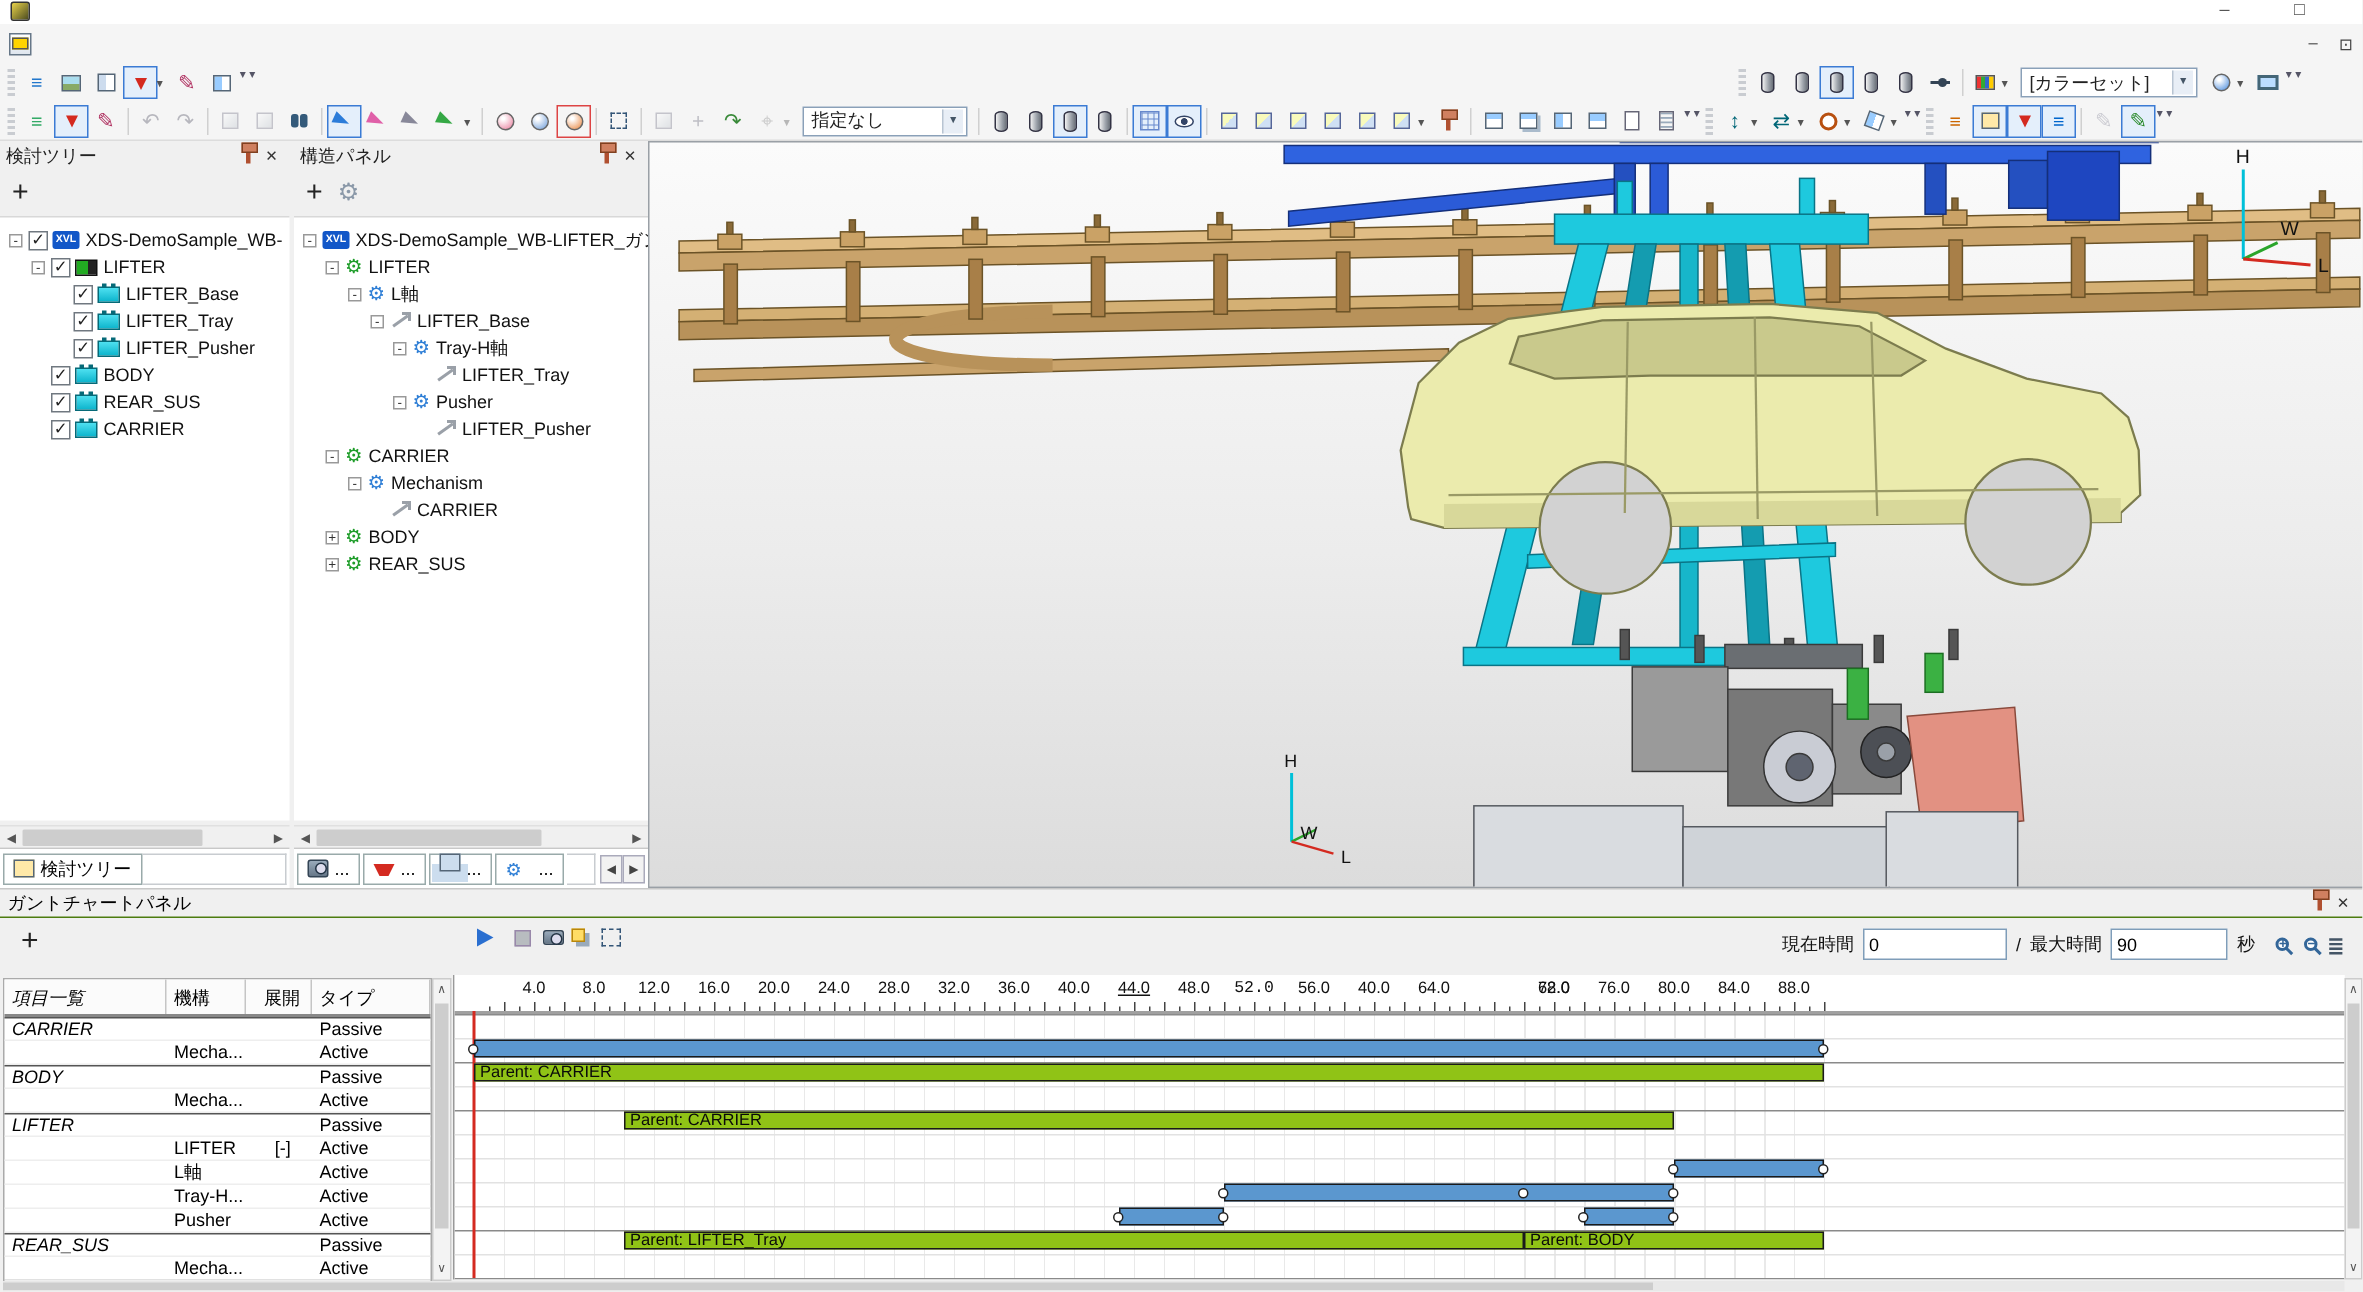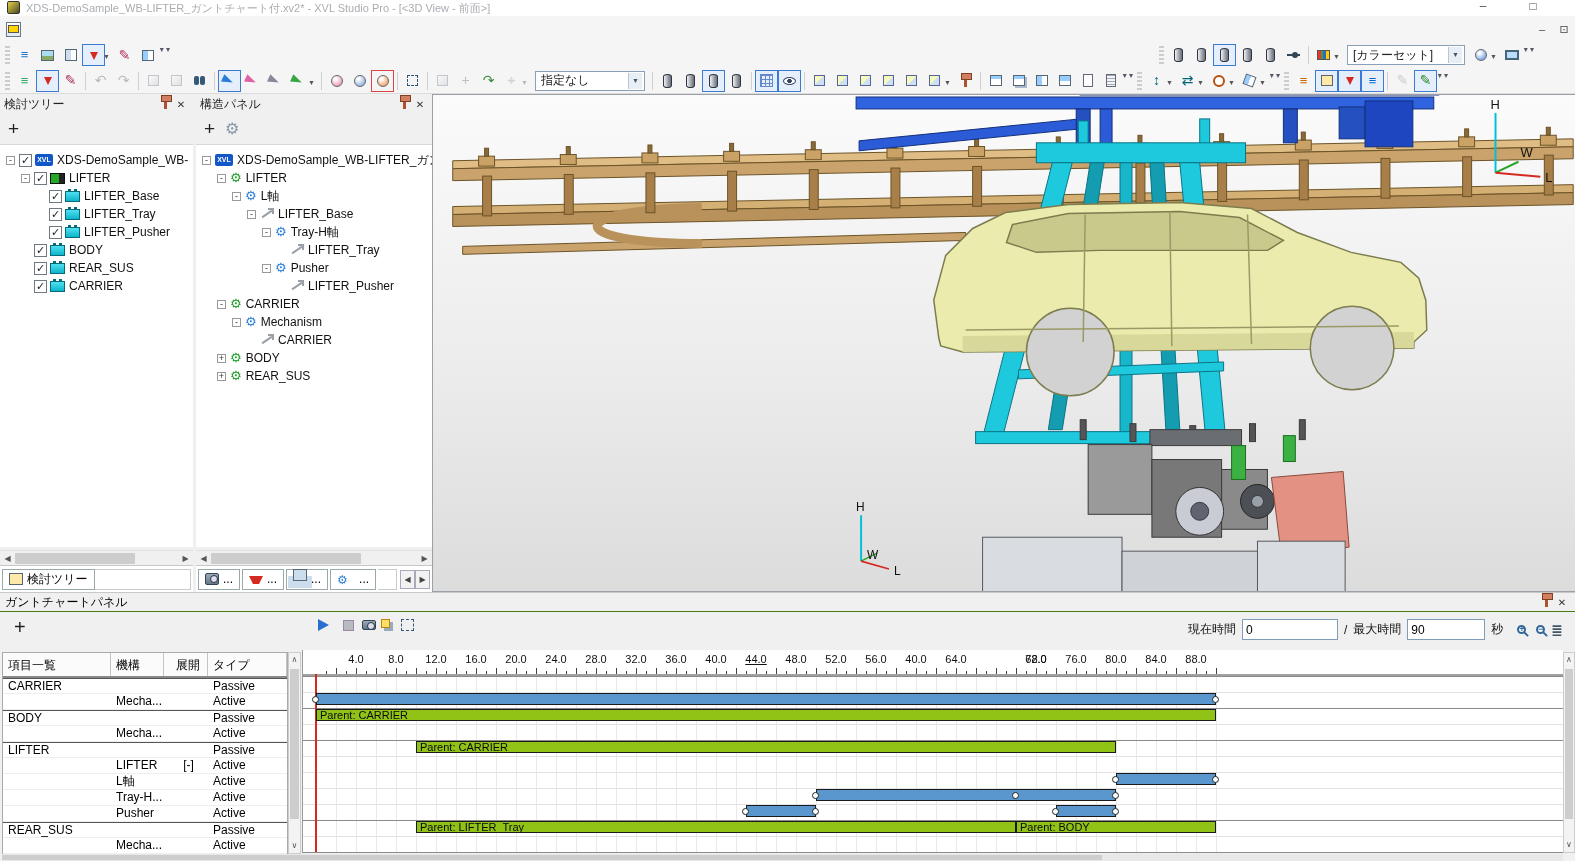--- a/index.html
+++ b/index.html
@@ -119,21 +119,21 @@
   .ginput.small { width:78px; }
   #gantt-plus { position:absolute; left:14px; top:4px; font-size:20px; color:#222; }
 
   #gantt-body { left:0; top:650px; width:1575px; height:211px; background:#f0f0f0; }
   #gtable { position:absolute; left:2px; top:2px; width:286px; height:202px; background:#fff; border:1px solid #aaa; font-size:12px; }
   .ghead { display:flex; height:25px; border-bottom:2px solid #888; background:#fbfbfb; align-items:center; }
   .ghead div { padding-left:5px; border-right:1px solid #c5c5c5; height:100%; line-height:24px; }
   .grow { display:flex; height:16px; align-items:center; border-bottom:1px solid #eee; }
   .grow.group { border-top:1px solid #555; }
   .grow div { padding-left:5px; overflow:hidden; white-space:nowrap; height:100%; line-height:15px; }
-  .c0 { width:108px; } .c1 { width:53px; } .c2 { width:44px; text-align:center; } .c3 { width:79px; }
+  .c0 { width:108px;font-style:italic; } .c1 { width:53px; } .c2 { width:44px; text-align:center; } .c3 { width:79px; }
   #gtable-vscroll { position:absolute; left:288px; top:2px; width:13px; height:202px; background:#f3f3f3; border:1px solid #ccc; }
   .vsb-btn { height:14px; font-size:8px; color:#555; text-align:center; line-height:13px; }
   .vsb-thumb { position:absolute; left:1px; right:1px; background:#cdcdcd; }
 
   #gchart { position:absolute; left:302px; top:0px; width:1261px; height:203px; background:#fff; border-left:1px solid #999; overflow:hidden; }
   #ruler { position:absolute; left:0; top:0; width:1261px; height:24px; background:#fff; }
   .rlabel { position:absolute; top:3px; font-size:11px; color:#111; transform:translateX(-50%); }
   .rtick { position:absolute; background:#444; width:1px; bottom:0; }
   #ruler-base { position:absolute; left:0; top:24px; width:1261px; height:2px; background:#a0a0a0; }
   #grid-strip { position:absolute; left:13px; top:26px; width:901px; height:176px;
@@ -146,21 +146,20 @@
   .handle { position:absolute; width:7px; height:7px; border:1px solid #222; border-radius:50%; background:#fff; }
   #gchart-vscroll { position:absolute; left:1563px; top:2px; width:12px; height:201px; background:#f3f3f3; border:1px solid #ccc; }
   #gantt-hscroll { position:absolute; left:2px; top:204px; width:1561px; height:7px; background:#e8e8e8; }
   #gantt-hscroll .thumb { position:absolute; left:0; top:1px; height:5px; width:1100px; background:#cdcdcd; }
 </style>
 </head>
 <body>
 
 <div class="abs" id="titlebar">
   <div class="abs" id="app-icon"></div>
-  <div class="abs" id="title-text">XDS-DemoSample_WB-LIFTER_ガントチャート付.xv2* - XVL Studio Pro - [&lt;3D View - 前面&gt;]</div>
   <div class="abs winbtn" style="left:1470px;">–</div>
   <div class="abs winbtn" style="left:1520px;">□</div>
 </div>
 
 <div class="abs" id="menubar">
   <div id="menu-doc-icon"></div>
   <div class="right">
     <div class="mdibtn">–</div>
     <div class="mdibtn">⊡</div>
   </div>
@@ -942,21 +941,21 @@
         <div class="rlabel" style="left: 133px;">12.0</div>
         <div class="rlabel" style="left: 173px;">16.0</div>
         <div class="rlabel" style="left: 213px;">20.0</div>
         <div class="rlabel" style="left: 253px;">24.0</div>
         <div class="rlabel" style="left: 293px;">28.0</div>
         <div class="rlabel" style="left: 333px;">32.0</div>
         <div class="rlabel" style="left: 373px;">36.0</div>
         <div class="rlabel" style="left: 413px;">40.0</div>
         <div class="rlabel" style="left: 453px; text-decoration: underline;">44.0</div>
         <div class="rlabel" style="left: 493px;">48.0</div>
-        <div class="rlabel" style="left: 533px;">52.0</div>
+        <div class="rlabel" style="left: 533px; font-family: Liberation Mono, monospace;">52.0</div>
         <div class="rlabel" style="left: 573px;">56.0</div>
         <div class="rlabel" style="left: 613px;">40.0</div>
         <div class="rlabel" style="left: 653px;">64.0</div>
         <div class="rlabel" style="left: 712px; margin-left: 21px;">68.0</div>
         <div class="rlabel" style="left: 733px;">72.0</div>
         <div class="rlabel" style="left: 773px;">76.0</div>
         <div class="rlabel" style="left: 813px;">80.0</div>
         <div class="rlabel" style="left: 853px;">84.0</div>
         <div class="rlabel" style="left: 893px;">88.0</div>
       </div>

